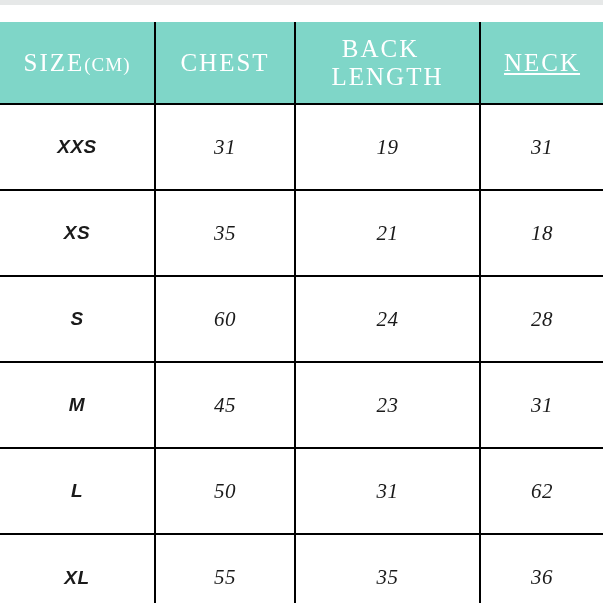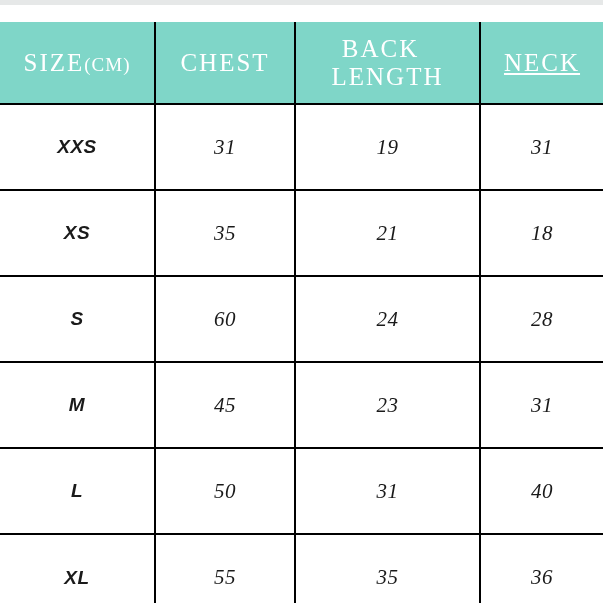--- a/index.html
+++ b/index.html
@@ -168,21 +168,21 @@
       <tr>
         <td class="cell-size">M</td>
         <td class="cell-num">45</td>
         <td class="cell-num">23</td>
         <td class="cell-num last-col">31</td>
       </tr>
       <tr>
         <td class="cell-size">L</td>
         <td class="cell-num">50</td>
         <td class="cell-num">31</td>
-        <td class="cell-num last-col">40</td>
+        <td class="cell-num last-col">62</td>
       </tr>
       <tr class="last-row">
         <td class="cell-size">XL</td>
         <td class="cell-num">55</td>
         <td class="cell-num">35</td>
         <td class="cell-num last-col">36</td>
       </tr>
     </tbody>
   </table>
 

